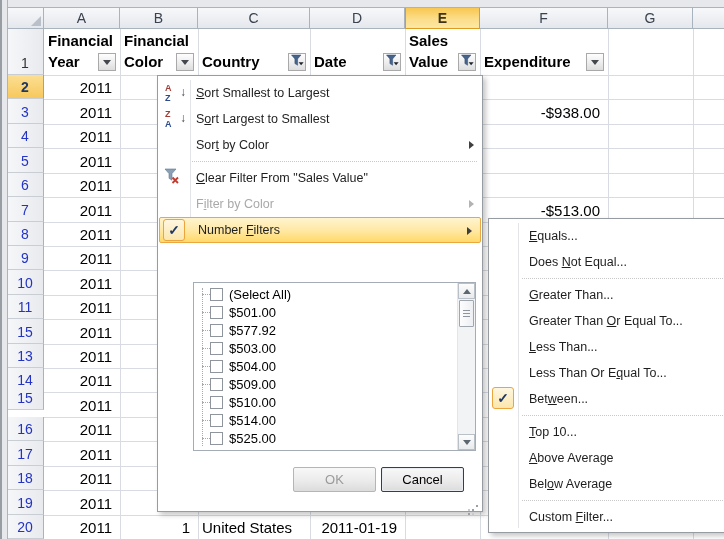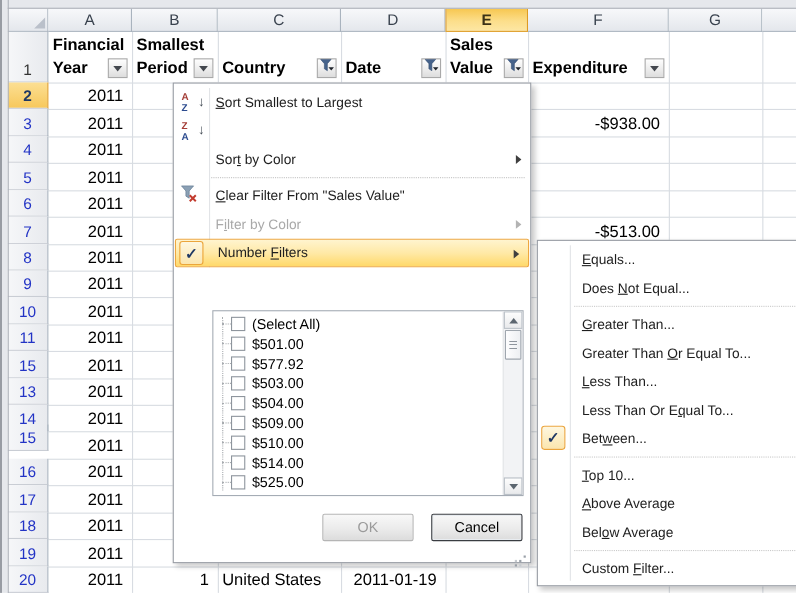--- a/index.html
+++ b/index.html
@@ -83,21 +83,21 @@
   .tu{width:0;height:0;border-left:4px solid transparent;border-right:4px solid transparent;border-bottom:5px solid #5C6670;}
   .td{width:0;height:0;border-left:4px solid transparent;border-right:4px solid transparent;border-top:5px solid #5C6670;}
   .thumb{position:absolute;left:1px;top:17px;width:15px;height:27px;box-sizing:border-box;background:linear-gradient(90deg,#FDFDFE,#EDEFF2);
          border:1px solid #9FA6AE;border-radius:1px;}
   .thumb::after{content:"";position:absolute;left:3px;right:3px;top:9px;height:8px;
          background:repeating-linear-gradient(#8E959D 0,#8E959D 1px,transparent 1px,transparent 3px);}
   
   .btn{position:absolute;top:391px;width:83px;height:25px;box-sizing:border-box;border-radius:2px;display:flex;align-items:center;
        justify-content:center;font-size:13px;background:linear-gradient(#F8F8F8,#EBEBEB 55%,#DCDCDC);}
   .btn.ok{left:135px;color:#9A9A9A;border:1px solid #B5B5B5;}
-  .btn.cancel{left:234px;color:#000;border:1px solid #3A3D42;box-shadow:inset 0 0 0 1px #E8ECF0;}
+  .btn.cancel{left:223px;color:#000;border:1px solid #3A3D42;box-shadow:inset 0 0 0 1px #E8ECF0;}
   .grip{position:absolute;right:4px;bottom:4px;width:12px;height:12px;}
   .grip i{position:absolute;right:0;bottom:0;width:2px;height:2px;background:#9AA0A8;
           box-shadow:-4px 4px 0 #9AA0A8,-8px 8px 0 #9AA0A8,-4px 8px 0 #C6CACF,-8px 4px 0 #C6CACF;}
   
   .submenu{position:absolute;left:488px;top:218px;width:264px;height:315px;box-sizing:border-box;background:#fff;
            border:1px solid #979CA3;box-shadow:3px 3px 5px rgba(0,0,0,.22);z-index:11;}
   .gline2{position:absolute;left:29px;top:4px;bottom:4px;width:1px;background:#E2E4E7;z-index:0;}
   #submenu-items{position:relative;z-index:1;padding-top:4px;}
   #submenu-items .mi{padding-left:40px;}
   #submenu-items .msep::after{left:33px;right:6px;}
@@ -166,21 +166,21 @@
       <div class="rowhdr" style="top: 465.72px; height: 24.42px;">18</div>
       <div class="rowhdr" style="top: 490.14px; height: 24.42px;">19</div>
       <div class="rowhdr" style="top: 514.56px; height: 24.42px;">20</div>
       <div class="h1cell" style="left: 44px; width: 76px;">
         <div class="htext">Financial Year</div>
       </div>
       <div class="fbtn" style="left: 98px;">
         <span class="tri"></span>
       </div>
       <div class="h1cell" style="left: 120px; width: 78px;">
-        <div class="htext">Smallest Period</div>
+        <div class="htext">Financial Color</div>
       </div>
       <div class="fbtn" style="left: 176px;">
         <span class="tri"></span>
       </div>
       <div class="h1cell" style="left: 198px; width: 112px;">
         <div class="htext">Country</div>
       </div>
       <div class="fbtn" style="left: 288px;">
         <span><svg width="13" height="13" viewBox="0 0 13 13">
             <path d="M0.5 1h9.5l-3.4 3.9v6.4l-2.7-1.7V4.9z" fill="#46638B" stroke="#2F4A6E" stroke-width=".5"></path>
@@ -252,20 +252,21 @@
           <div class="mlabel"><span class="u">S</span>ort Smallest to Largest</div>
         </div>
         <div class="mi">
           <div class="ico">
             <span class="sl">
               <i>Z</i>
               <i>A</i>
             </span>
             <span class="sarr">↓</span>
           </div>
+          <div class="mlabel">S<span class="u">o</span>rt Largest to Smallest</div>
         </div>
         <div class="mi">
           <div class="ico"></div>
           <div class="mlabel">Sor<span class="u">t</span> by Color</div>
           <div class="sub"></div>
         </div>
         <div class="msep"></div>
         <div class="mi">
           <div class="ico"><svg width="17" height="17" viewBox="0 0 17 17">
               <path d="M2 2h11l-4 4.6v6.6l-3-1.9V6.6z" fill="#8BA0B4" stroke="#5E7790" stroke-width=".6"></path>

